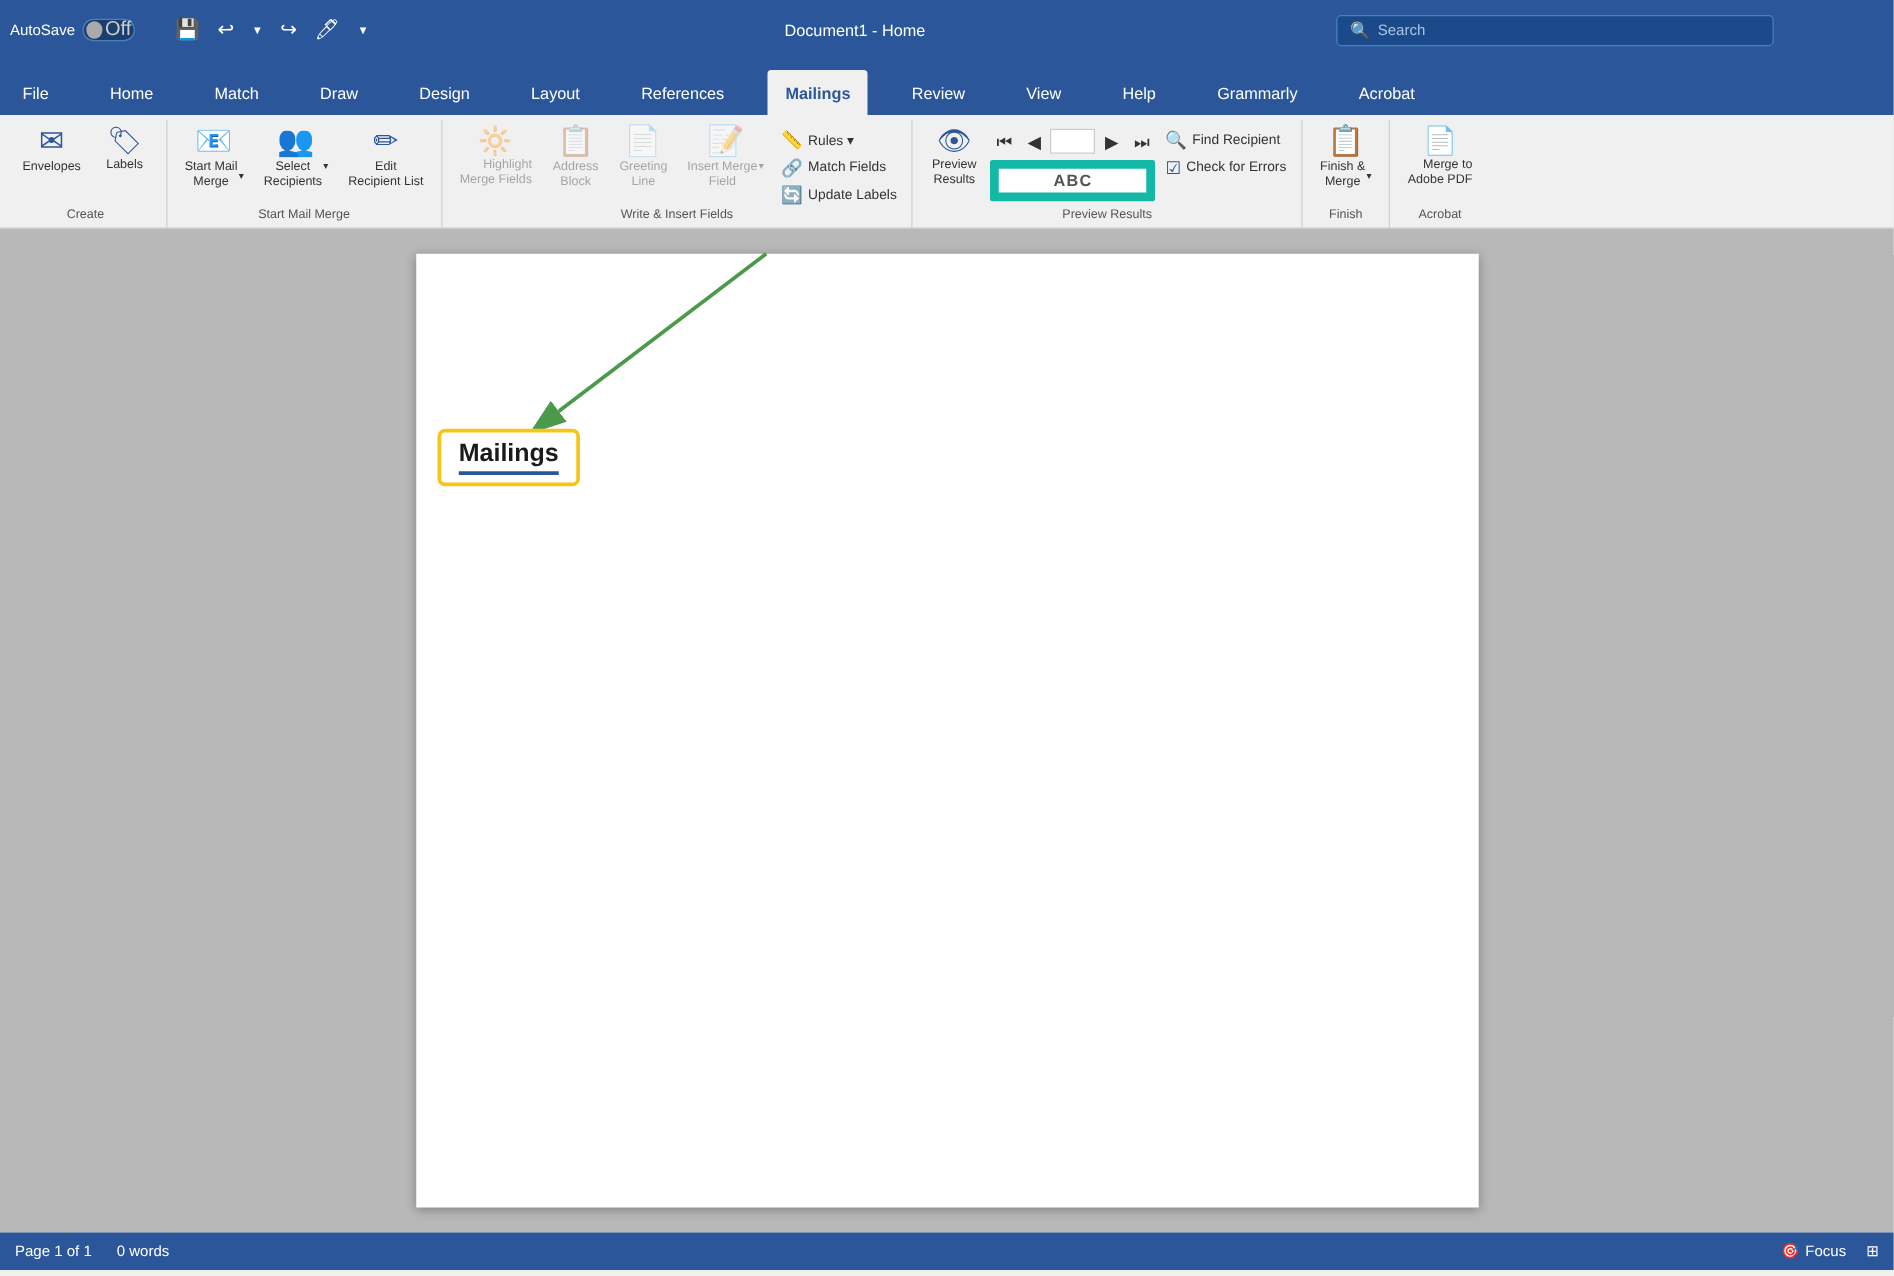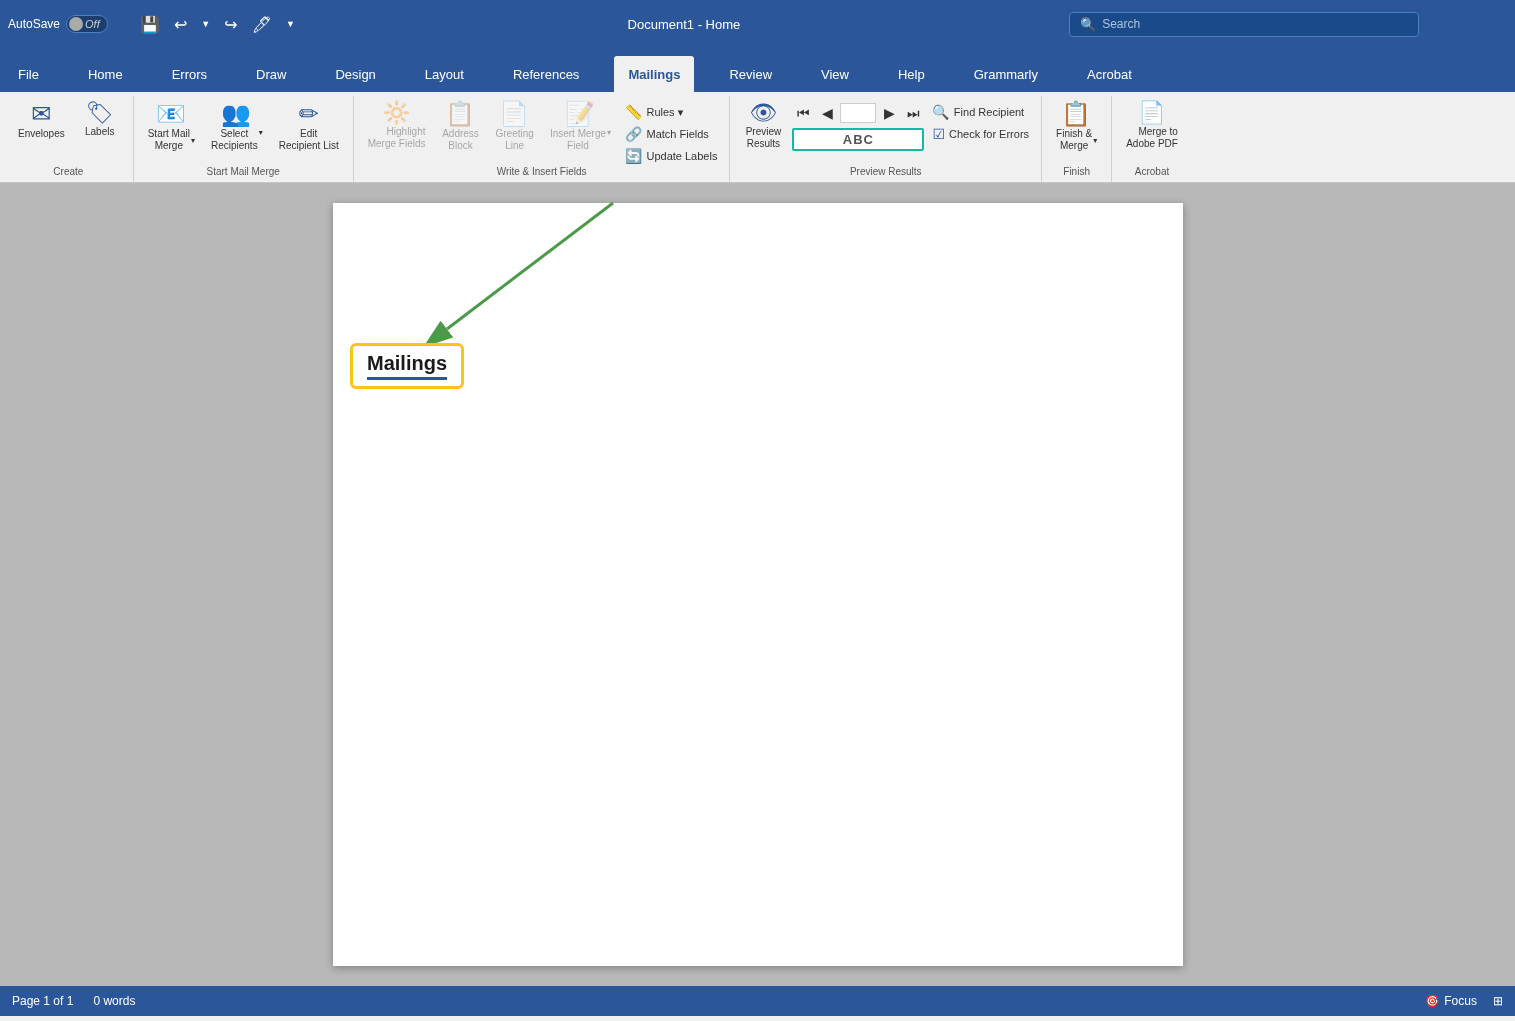--- a/index.html
+++ b/index.html
@@ -30,21 +30,21 @@
       display: flex;
       align-items: center;
       padding: 2px;
       border: 1px solid #4a7fc0;
     }
     .toggle-knob {
       width: 14px; height: 14px;
       background: #aaa;
       border-radius: 50%;
     }
-    .toggle-text { color: #ccc; font-size: 11px; margin-left: 2px; font-style: italic; }
+    .toggle-text { color: #ccc; font-size: 16px; margin-left: 2px; }
     .title-bar-icons {
       display: flex;
       align-items: center;
       gap: 6px;
       color: white;
     }
     .title-bar-icon {
       color: white;
       font-size: 16px;
       cursor: pointer;
@@ -310,21 +310,21 @@
     <div class="search-box">
       <span class="search-icon">🔍</span>
       <input type="text" placeholder="Search" style="">
     </div>
     <div style="width:80px;"></div>
   </div>
 
   <div class="ribbon-tabs">
     <div class="ribbon-tab">File</div>
     <div class="ribbon-tab">Home</div>
-    <div class="ribbon-tab">Errors</div>
+    <div class="ribbon-tab">Match</div>
     <div class="ribbon-tab">Draw</div>
     <div class="ribbon-tab">Design</div>
     <div class="ribbon-tab">Layout</div>
     <div class="ribbon-tab">References</div>
     <div class="ribbon-tab active">Mailings</div>
     <div class="ribbon-tab">Review</div>
     <div class="ribbon-tab">View</div>
     <div class="ribbon-tab">Help</div>
     <div class="ribbon-tab">Grammarly</div>
     <div class="ribbon-tab">Acrobat</div>
@@ -416,21 +416,21 @@
           <span class="ribbon-btn-label" style="text-align:center;">Preview<br>Results</span>
         </div>
         <div style="display:flex;flex-direction:column;gap:4px;padding-top:4px;">
           <div class="nav-controls">
             <span class="nav-btn">⏮</span>
             <span class="nav-btn">◀</span>
             <input type="text" class="nav-field" value="" style="">
             <span class="nav-btn">▶</span>
             <span class="nav-btn">⏭</span>
           </div>
-          <div style="display:flex;align-items:center;justify-content:center;font-size:13px;font-weight:bold;color:#555;letter-spacing:1px;padding:2px 6px;border:2px solid #14b8a6;background:white;border-radius:2px;">ABC</div>
+          <div style="display:flex;align-items:center;justify-content:center;font-size:13px;font-weight:bold;color:#555;letter-spacing:1px;padding:2px 6px;border:7px solid #14b8a6;background:white;border-radius:2px;">ABC</div>
         </div>
         <div class="ribbon-group-col" style="padding-top:4px;">
           <div class="ribbon-btn-small">
             <span class="ribbon-btn-small-icon">🔍</span>
             <span>Find Recipient</span>
           </div>
           <div class="ribbon-btn-small">
             <span class="ribbon-btn-small-icon">☑</span>
             <span>Check for Errors</span>
           </div>

